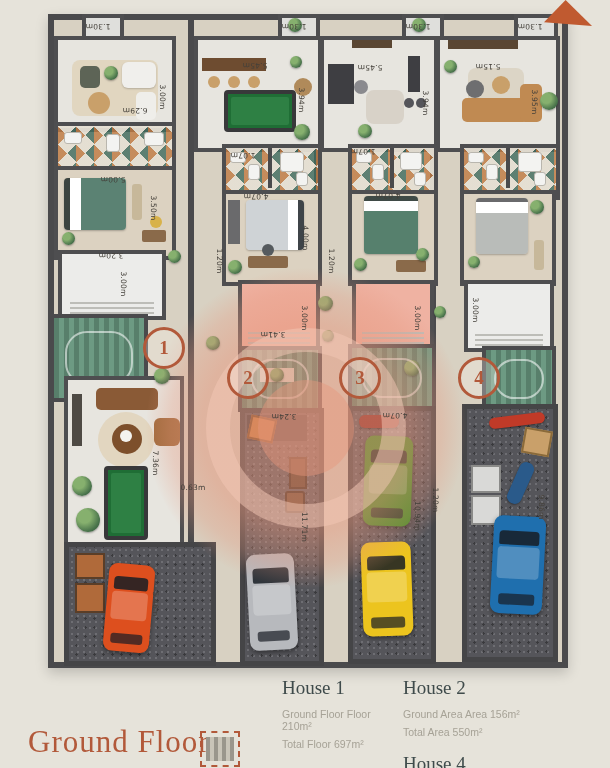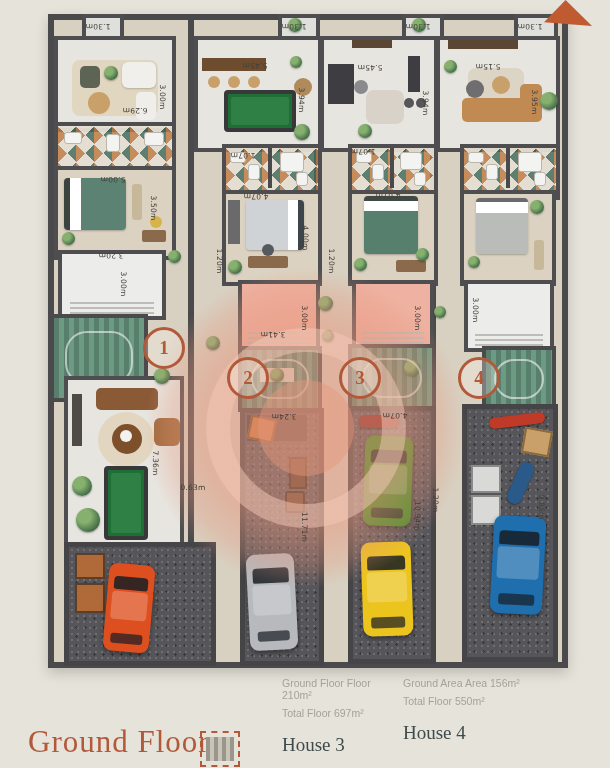--- a/index.html
+++ b/index.html
@@ -294,23 +294,25 @@
         <div class="roof"></div>
       </div>
     </div>
 
   <div class="tri"></div>
 
   <div class="title">Ground Floor</div>
   <div class="thumb"></div>
 
   <div class="lcol lc1">
+    <div class="hname">House 1</div>
     <div class="hline">Ground Floor Floor 210m²</div>
     <div class="hline">Total Floor 697m²</div>
     <div class="hname hname2">House 3</div>
   </div>
   <div class="lcol lc2">
+    <div class="hname">House 2</div>
     <div class="hline">Ground Area Area 156m²</div>
-    <div class="hline">Total Floor 550m²</div>
+    <div class="hline">Total Area 550m²</div>
     <div class="hname hname2">House 4</div>
   </div>
 
 </div>
 
 </body></html>

